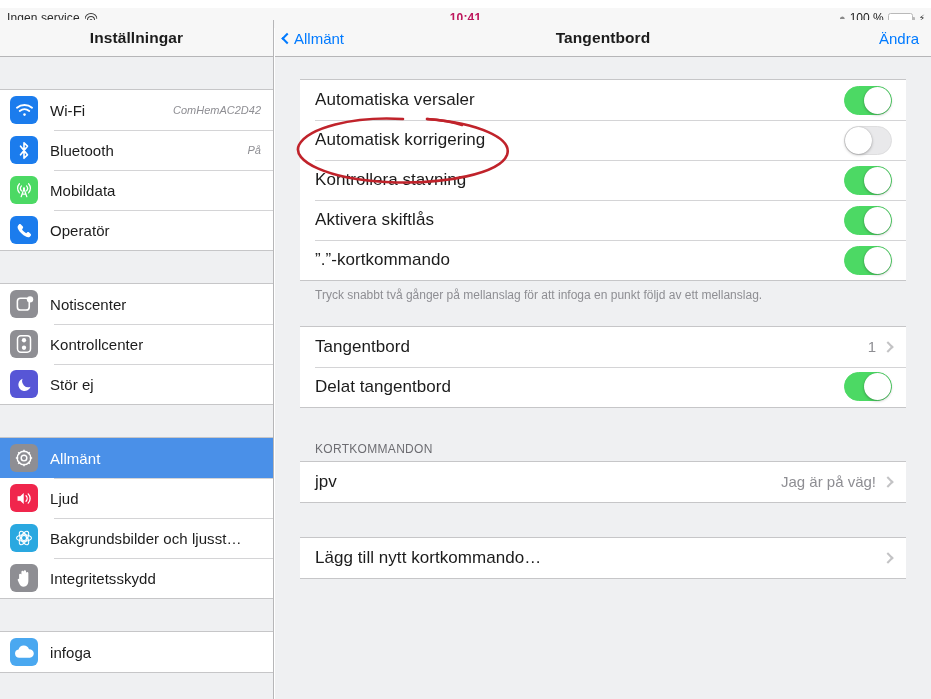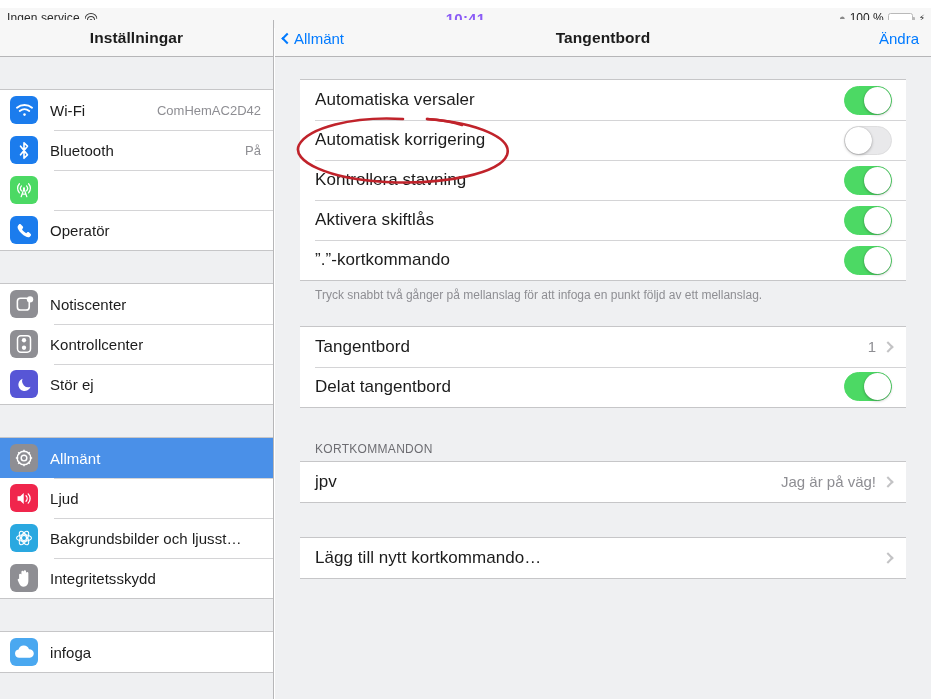--- a/index.html
+++ b/index.html
@@ -15,21 +15,21 @@
   
   .statusbar {
     position: absolute; top: 8px; left: 0; width: 931px; height: 20px;
     background: #f7f7f7;
     display: flex; align-items: center;
     font-size: 12px; color: #1c1c1c;
   }
   .sb-left { position: absolute; left: 7px; display: flex; align-items: center; gap: 5px; }
   .sb-carrier { font-size: 12px; color: #2b2b2b; letter-spacing: .1px; }
   .sb-center { position: absolute; left: 0; right: 0; text-align: center; }
-  .sb-time { font-size: 15px; font-weight: bold; color: #8b5cf6; letter-spacing: .2px; }
+  .sb-time { font-size: 12px; font-weight: bold; color: #be185d; letter-spacing: .2px; }
   .sb-right { position: absolute; right: 6px; display: flex; align-items: center; gap: 4px; }
   .sb-batt-pct { font-size: 12px; color: #1c1c1c; }
 
   .wifi-glyph { display: inline-block; width: 13px; height: 10px; position: relative; }
   .wifi-glyph i {
     position: absolute; left: 50%; transform: translateX(-50%);
     border: 1.5px solid #3a3a3a; border-bottom: none;
     border-radius: 50% 50% 0 0 / 100% 100% 0 0;
   }
   .wifi-glyph i.a { width: 13px; height: 6px; top: 0px; }
@@ -96,21 +96,21 @@
     background: #ffffff;
     cursor: pointer;
   }
   .sb-row + .sb-row::before {
     content: ""; position: absolute; left: 54px; right: 0; top: 0;
     height: 1px; background: #d4d4d6;
   }
   .sb-row.selected { background: #4a90e8; }
   .sb-row.selected .sb-label { color: #ffffff; }
   .sb-label { font-size: 15px; color: #1c1c1c; margin-left: 12px; flex: 1; letter-spacing: .05px; }
-  .sb-value { font-size: 13px; color: #8e8e93; margin-left: auto; }
+  .sb-value { font-size: 11px; color: #8e8e93; margin-left: auto; font-style: italic; }
 
   .app-icon {
     width: 28px; height: 28px; border-radius: 6px; flex: 0 0 28px;
     display: flex; align-items: center; justify-content: center;
     color: #fff; font-size: 15px; line-height: 1; position: relative; overflow: hidden;
   }
 
   
   .toggle {
     position: relative; width: 48px; height: 29px; border-radius: 15px;
@@ -228,20 +228,21 @@
             <span class="app-icon" style="background: rgb(76, 217, 100);">
               <svg width="20" height="20" viewBox="0 0 24 24" fill="none" stroke="#fff" stroke-width="1.5" stroke-linecap="round">
                 <path d="M6.5 4.5a8 8 0 0 0 0 11"></path>
                 <path d="M17.5 4.5a8 8 0 0 1 0 11"></path>
                 <path d="M9 7a4.4 4.4 0 0 0 0 6"></path>
                 <path d="M15 7a4.4 4.4 0 0 1 0 6"></path>
                 <path d="M12 10.5L8.6 20M12 10.5L15.4 20M9.8 17h4.4"></path>
                 <circle cx="12" cy="10" r="1.3" fill="#fff" stroke="none"></circle>
               </svg>
             </span>
+            <span class="sb-label">Mobildata</span>
           </div>
           <div class="sb-row">
             <span class="app-icon" style="background: rgb(27, 124, 237);">
               <svg width="17" height="17" viewBox="0 0 24 24" fill="#fff">
                 <path d="M6.6 3.3c-.7-.6-1.8-.5-2.4.2L3 4.9c-1.1 1.3-.9 3.3.1 5.3 1 2 2.7 4.2 4.8 6.2 2.1 2 4.4 3.6 6.4 4.5 2 .9 4 1 5.2-.2l1.3-1.3c.6-.7.7-1.7 0-2.4l-2.6-2.4c-.6-.6-1.6-.6-2.3 0l-1.4 1.2c-1-.4-2.2-1.3-3.4-2.4s-2.1-2.3-2.6-3.3l1.2-1.3c.6-.7.6-1.7 0-2.3z"></path>
               </svg>
             </span>
             <span class="sb-label">Operatör</span>
           </div>
         </div>

